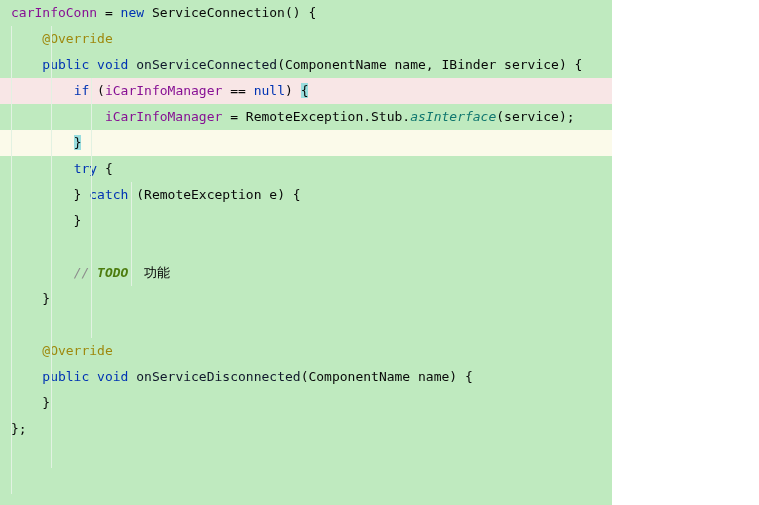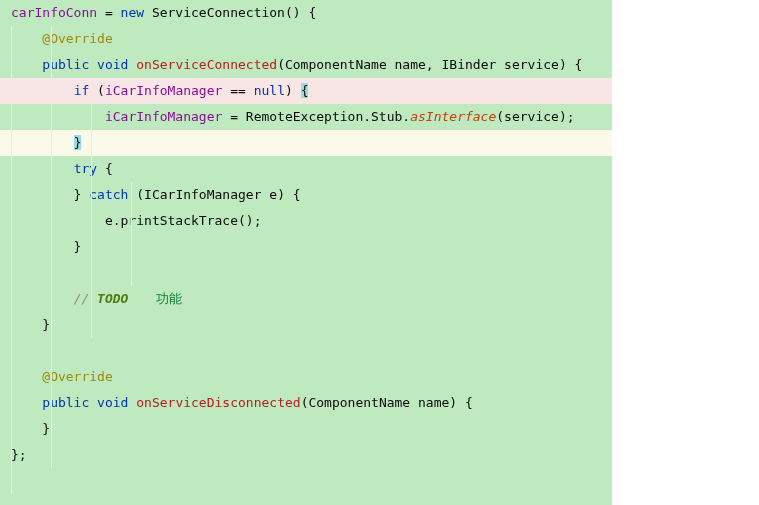--- a/index.html
+++ b/index.html
@@ -47,46 +47,45 @@
   }
   .guide {
     position: absolute;
     width: 1px;
     background: #e2f2e2;
   }
 
   
   .tok-field     { color: #871094; }          
   .tok-keyword   { color: #0033b3; }          
-  .tok-method    { color: #b91c1c; }          
+  .tok-method    { color: #0f172a; }          
   .tok-anno      { color: #9e880d; text-align: center; }          
-  .tok-static    { color: #c2410c; font-style: italic; }  
+  .tok-static    { color: #0f766e; font-style: italic; }  
   .tok-plain     { color: #080808; }
   .tok-comment   { color: #8c8c8c; font-style: italic; }
   .tok-todo      { color: #4d7c0f; font-style: italic; font-weight: bold; }
-  .tok-todo-cjk  { color: #15803d; font-style: normal; margin-left: 12px; }
+  .tok-todo-cjk  { color: #000000; font-style: normal; }
 
   .brace-match {
     background: #99ddde;
   }
 </style>
 </head>
 <body>
 
 <div id="editor">
   <div id="lines">
       <div class="line bg-green"><span class="tok-field">carInfoConn</span><span class="tok-plain"> = </span><span class="tok-keyword">new</span><span class="tok-plain"> ServiceConnection() {</span></div>
       <div class="line bg-green"><span class="tok-plain">    </span><span class="tok-anno">@Override</span></div>
       <div class="line bg-green"><span class="tok-plain">    </span><span class="tok-keyword">public</span><span class="tok-plain"> </span><span class="tok-keyword">void</span><span class="tok-plain"> </span><span class="tok-method">onServiceConnected</span><span class="tok-plain">(ComponentName name, IBinder service) {</span></div>
       <div class="line bg-pink"><span class="tok-plain">        </span><span class="tok-keyword">if</span><span class="tok-plain"> (</span><span class="tok-field">iCarInfoManager</span><span class="tok-plain"> == </span><span class="tok-keyword">null</span><span class="tok-plain">) </span><span class="tok-plain brace-match">{</span></div>
       <div class="line bg-green"><span class="tok-plain">            </span><span class="tok-field">iCarInfoManager</span><span class="tok-plain"> = RemoteException.Stub.</span><span class="tok-static">asInterface</span><span class="tok-plain">(service);</span></div>
       <div class="line bg-cream"><span class="tok-plain">        </span><span class="tok-plain brace-match">}</span></div>
       <div class="line bg-green"><span class="tok-plain">        </span><span class="tok-keyword">try</span><span class="tok-plain"> {</span></div>
-      <div class="line bg-green"><span class="tok-plain">        } </span><span class="tok-keyword">catch</span><span class="tok-plain"> (ICarInfoManager e) {</span></div>
-      <div class="line bg-green"><span class="tok-plain">            e.printStackTrace();</span></div>
+      <div class="line bg-green"><span class="tok-plain">        } </span><span class="tok-keyword">catch</span><span class="tok-plain"> (RemoteException e) {</span></div>
       <div class="line bg-green"><span class="tok-plain">        }</span></div>
       <div class="line bg-green"><span class="tok-plain">​</span></div>
       <div class="line bg-green"><span class="tok-plain">        </span><span class="tok-comment">// </span><span class="tok-todo">TODO</span><span class="tok-comment">  </span><span class="tok-todo-cjk">功能</span></div>
       <div class="line bg-green"><span class="tok-plain">    }</span></div>
       <div class="line bg-green"><span class="tok-plain">​</span></div>
       <div class="line bg-green"><span class="tok-plain">    </span><span class="tok-anno">@Override</span></div>
       <div class="line bg-green"><span class="tok-plain">    </span><span class="tok-keyword">public</span><span class="tok-plain"> </span><span class="tok-keyword">void</span><span class="tok-plain"> </span><span class="tok-method">onServiceDisconnected</span><span class="tok-plain">(ComponentName name) {</span></div>
       <div class="line bg-green"><span class="tok-plain">    }</span></div>
       <div class="line bg-green"><span class="tok-plain">};</span></div>
       <div class="line bg-green"><span class="tok-plain">​</span></div>

